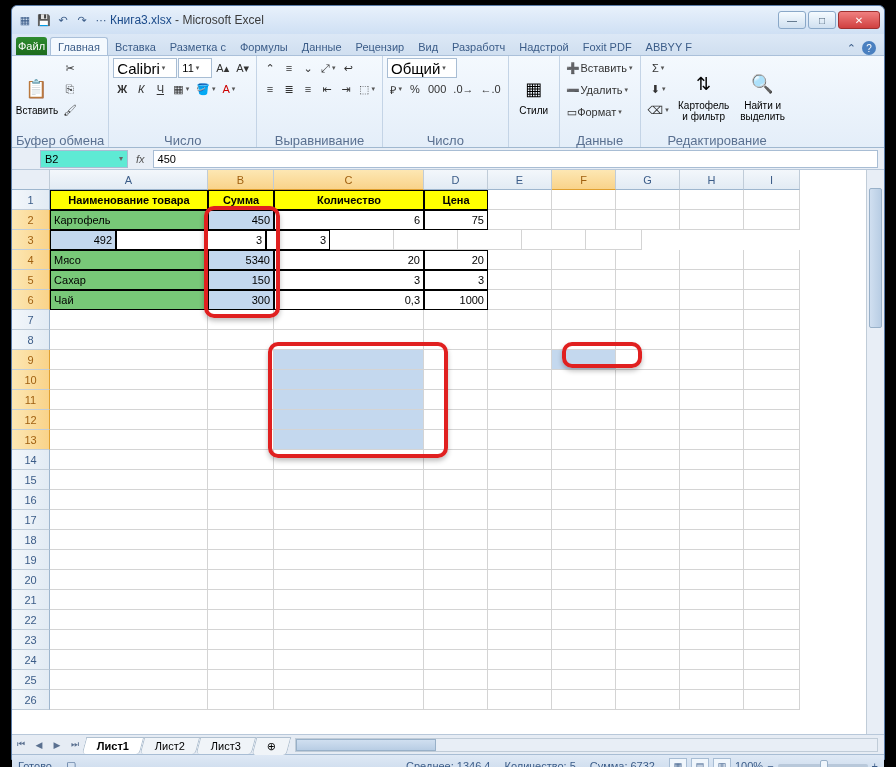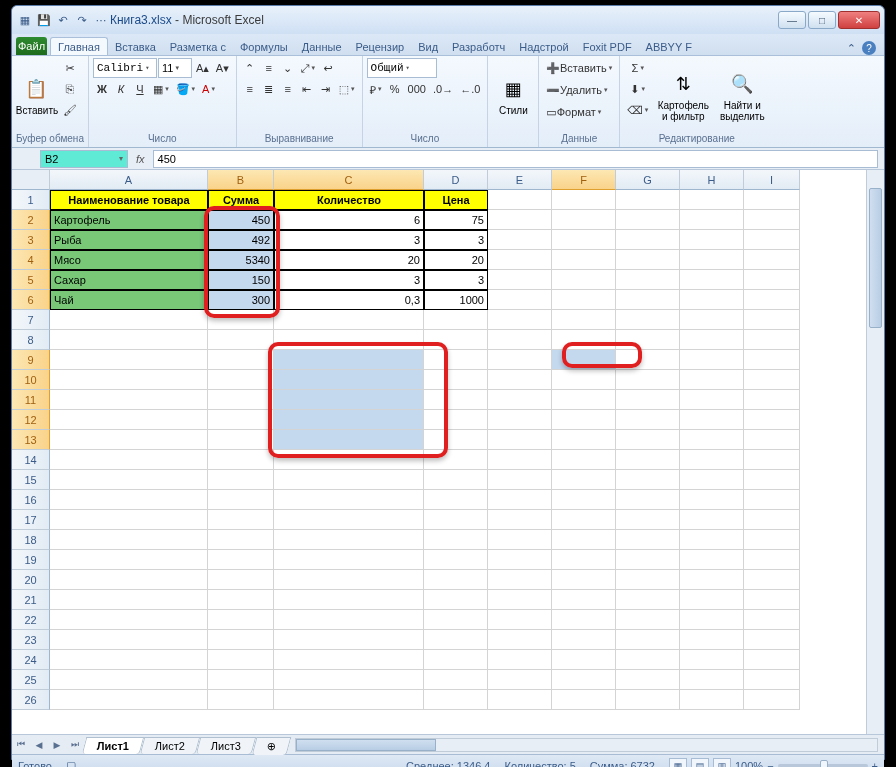--- a/index.html
+++ b/index.html
@@ -22,28 +22,28 @@
 .tab { padding: 3px 7px 2px; color: #3b5c88; cursor: default; white-space: nowrap; }
 .tab.file { background: linear-gradient(#2e8b2e,#1d6b1d); color: #fff; border-radius: 3px 3px 0 0; margin-right: 3px; padding: 3px 2px; }
 .tab.active { background: #f4f9fe; border: 1px solid #aac0da; border-bottom: none; border-radius: 3px 3px 0 0; color: #3b5c88; }
 .tabs-right { margin-left: auto; display: flex; gap: 6px; padding-right: 8px; color: #3b5c88; font-size: 11px; align-items: center; }
 .help-ico { width: 14px; height: 14px; border-radius: 50%; background: #4a80c0; color: #fff; display: flex; align-items: center; justify-content: center; font-size: 10px; }
 
 
 .ribbon { height: 92px; background: linear-gradient(#f4f9fe,#e4eef9); border-bottom: 1px solid #a0b8d0; display: flex; font-size: 11px; }
 .group { border-right: 1px solid #c4d4e6; padding: 2px 4px 0; display: flex; flex-direction: column; position: relative; }
 .group-body { flex: 1; display: flex; gap: 2px; }
-.group-label { height: 14px; text-align: center; font-size: 10px; color: #5a7090; padding-bottom: 1px; }
+.group-label { height: 14px; text-align: center; font-size: 13px; color: #5a7090; padding-bottom: 1px; }
 .bigbtn { width: 42px; display: flex; flex-direction: column; align-items: center; justify-content: center; gap: 2px; padding: 2px; }
 .bigbtn .ic { width: 28px; height: 28px; display: flex; align-items: center; justify-content: center; font-size: 18px; }
 .bigbtn .lbl { font-size: 10px; text-align: center; line-height: 1.1; }
 .col { display: flex; flex-direction: column; gap: 1px; justify-content: flex-start; }
 .row { display: flex; gap: 1px; align-items: center; }
 .smbtn { min-width: 18px; height: 20px; display: flex; align-items: center; justify-content: center; font-size: 11px; color: #333; padding: 0 2px; border: 1px solid transparent; }
-.fontbox { width: 64px; height: 20px; border: 1px solid #a8bdd4; background: #fff; font-size: 11px; padding: 0 3px; display: flex; align-items: center; font-family: Liberation Mono, monospace; }
+.fontbox { width: 64px; height: 20px; border: 1px solid #a8bdd4; background: #fff; font-size: 15px; padding: 0 3px; display: flex; align-items: center; }
 .sizebox { width: 34px; height: 20px; border: 1px solid #a8bdd4; background: #fff; font-size: 11px; padding: 0 3px; display: flex; align-items: center; }
 .dd::after { content: "▾"; font-size: 7px; margin-left: 2px; color: #555; }
 
 
 .fbar { height: 22px; background: #e8eef6; border-bottom: 1px solid #b8c8da; display: flex; align-items: center; font-size: 11px; }
 .namebox { width: 88px; height: 18px; border: 1px solid #a8bdd4; background: #5eead4; margin-left: 28px; padding: 0 4px; display: flex; align-items: center; }
 .namebox .dd2 { margin-left: auto; font-size: 8px; color: #666; }
 .fx { margin: 0 8px; font-style: italic; color: #555; }
 .fvalue { flex: 1; height: 18px; border: 1px solid #a8bdd4; background: #fff; padding: 0 4px; display: flex; align-items: center; margin-right: 6px; }
 
@@ -332,21 +332,20 @@
           <div class="cell wB datacell r selcell">450</div>
           <div class="cell wC datacell r">6</div>
           <div class="cell wD datacell r">75</div>
           <div class="cell wE"></div>
           <div class="cell wF"></div>
           <div class="cell wG"></div>
           <div class="cell wH"></div>
           <div class="cell wI"></div>
         </div>
         <div class="cellrow">
-          <div class="cell wA namecol">Рыба</div>
           <div class="cell wB datacell r selcell">492</div>
           <div class="cell wC datacell r">3</div>
           <div class="cell wD datacell r">3</div>
           <div class="cell wE"></div>
           <div class="cell wF"></div>
           <div class="cell wG"></div>
           <div class="cell wH"></div>
           <div class="cell wI"></div>
         </div>
         <div class="cellrow">

